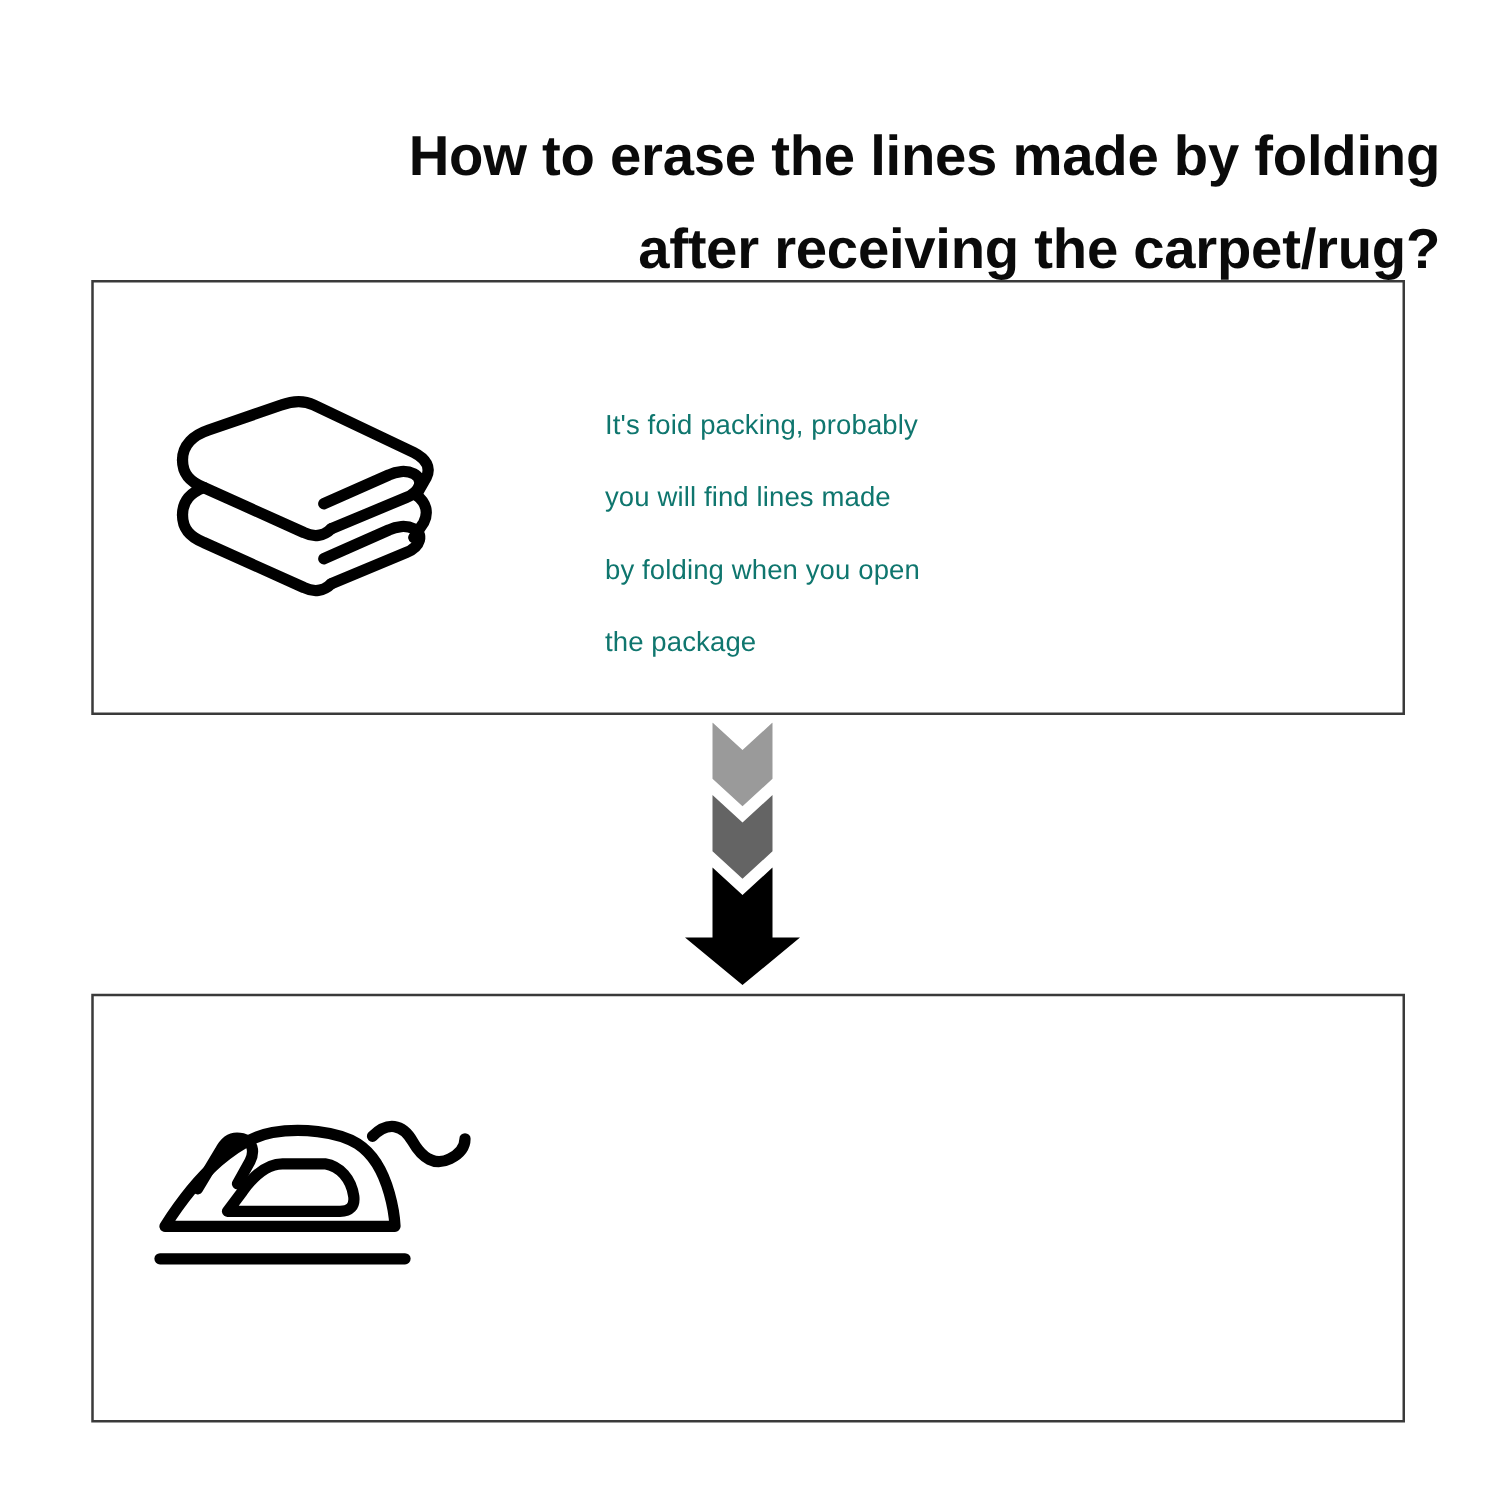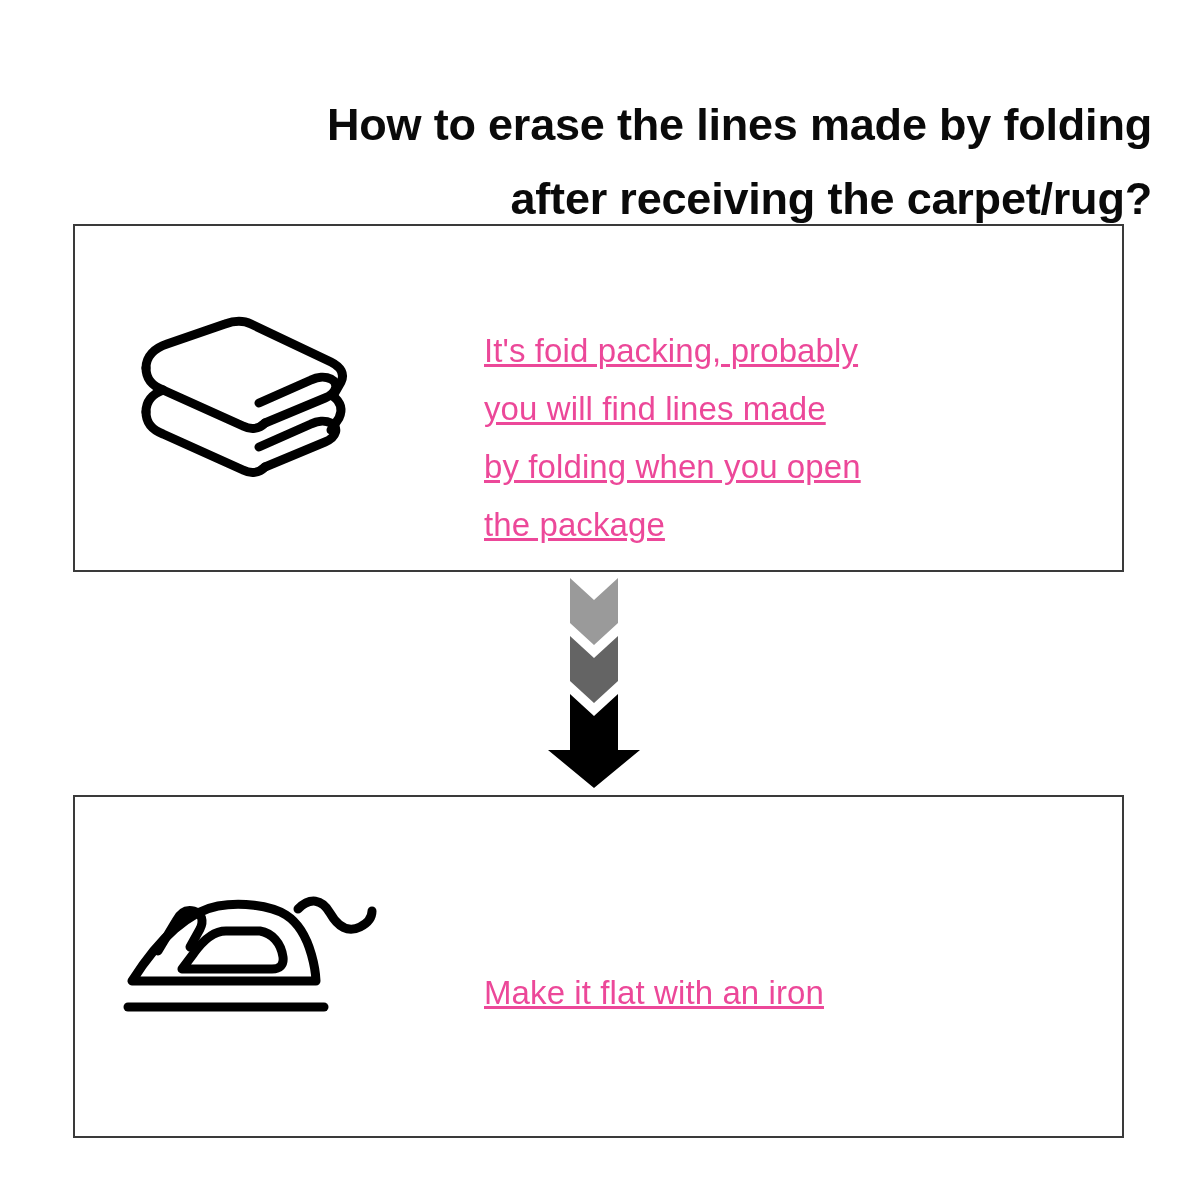--- a/index.html
+++ b/index.html
@@ -66,27 +66,26 @@
 
   #iron-icon {
     left: 45px;
     top: 88px;
     width: 310px;
     height: 150px;
   }
 
   .step-text {
     position: absolute;
-    font-size: 33px;
+    font-size: 22px;
     line-height: 58px;
     font-weight: normal;
-    color: #ec4899;
+    color: #0f766e;
     white-space: pre-line;
     letter-spacing: 0.1px;
-    text-decoration: underline;
   }
 
   #step-text-1 {
     left: 409px;
     top: 63px;
     width: 600px;
   }
 
   #step-text-2 {
     left: 409px;
@@ -191,14 +190,13 @@
 
       <path d="M 178 24
                C 190 12, 202 14, 210 28
                C 218 42, 228 48, 240 42
                C 248 38, 252 32, 252 26"></path>
 
       <path d="M 8 122 L 204 122"></path>
     </g>
   </svg>
 
-  <p class="step-text" id="step-text-2">Make it flat with an iron</p>
 </section>
 
 </body></html>

